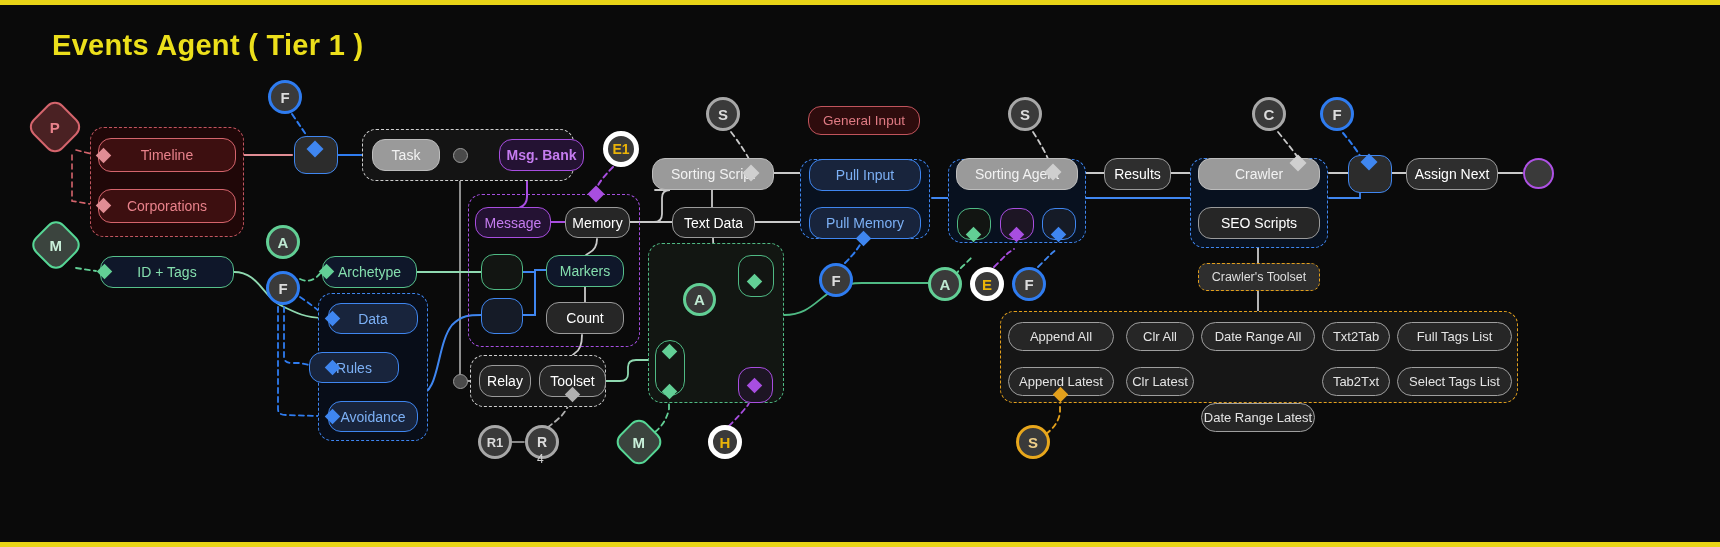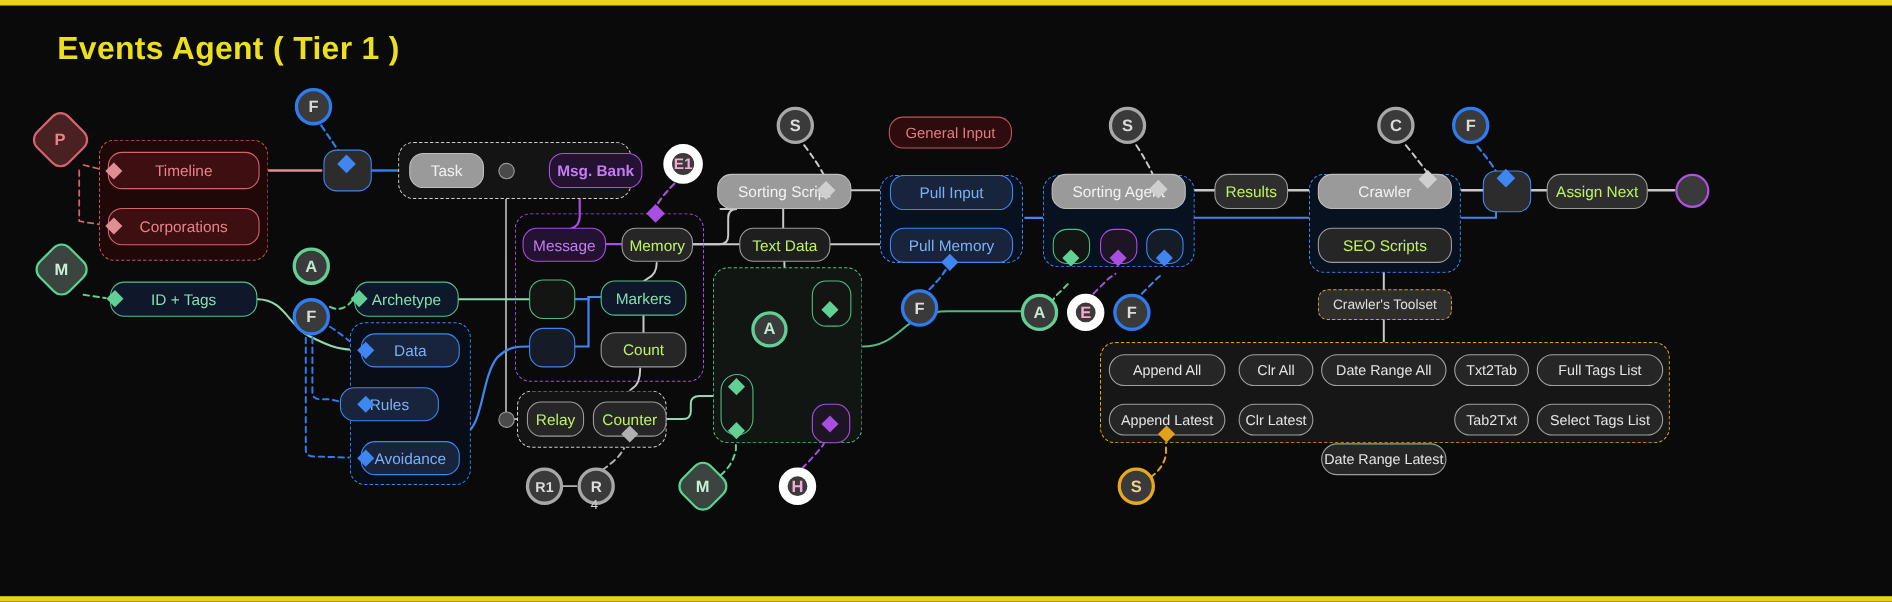--- a/index.html
+++ b/index.html
@@ -22,21 +22,21 @@
   #title{
     left:52px;top:24px;
     font-size:29px;font-weight:bold;color:#ecdf1b;
     letter-spacing:.3px;white-space:nowrap;
   }
 
   
   .pill{
     display:flex;align-items:center;justify-content:center;
     border-radius:13px;border:1.5px solid #8a8a8a;
-    background:#3a3a3a;color:#bef264;
+    background:#3a3a3a;color:#ffffff;
     font-size:14px;white-space:nowrap;
     text-align:center;
   }
   .pill.grey-strong{background:#9a9a9a;color:#f2f2f2;border-color:#bdbdbd;}
   .pill.dark{background:#262626;border-color:#9b9b9b;}
 
   .pill.red{background:#3d0f10;border-color:#d4646c;color:#e8828b;}
   .pill.redflat{background:#2e0c0d;border-color:#c1545c;color:#e07b84;}
   .pill.green{background:#0f172a;border-color:#56c08a;color:#85dfae;}
   .pill.greenblank{background:#121512;border-color:#4fba84;}
@@ -47,21 +47,21 @@
 
   
   .circ{
     border-radius:50%;
     display:flex;align-items:center;justify-content:center;
     font-size:15px;font-weight:600;
   }
   .circ.grey{background:#3a3a3a;border:3px solid #a8a8a8;color:#dcdcdc;}
   .circ.blue{background:#3a3a3a;border:3px solid #2f7cf0;color:#dcdcdc;}
   .circ.green{background:#3a3a3a;border:3px solid #62cf95;color:#bfe9d2;}
-  .circ.purple{background:#3a3a3a;border:8px solid #ffffff;color:#f9a8d4;}
+  .circ.purple{background:#3a3a3a;border:5px solid #ffffff;color:#eab308;}
   .circ.amber{background:#3a3a3a;border:3px solid #e8a71c;color:#f0d08a;}
   .circ.plain-purple{background:#3a3a3a;border:2.5px solid #ae51e4;}
   .circ.tiny{background:#4a4a4a;border:1.5px solid #9a9a9a;}
 
   
   .dia{
     display:flex;align-items:center;justify-content:center;
     font-size:15px;font-weight:600;
     border-radius:11px;
   }
@@ -304,21 +304,21 @@
   </div>
   <div class="abs pill dark" style="left:546px;top:297px;width:78px;height:32px;">
     <span>Count</span>
   </div>
 
   <div class="abs grp white" style="left:470px;top:350px;width:136px;height:52px;"></div>
   <div class="abs pill dark" style="left:479px;top:360px;width:52px;height:32px;">
     <span>Relay</span>
   </div>
   <div class="abs pill dark" style="left:539px;top:360px;width:67px;height:32px;">
-    <span>Counter</span>
+    <span>Toolset</span>
   </div>
   <div class="abs" style="left:567px;top:384px;width:11px;height:11px;background:#b0b0b0;transform:rotate(45deg);"></div>
   <div class="abs circ tiny" style="left:453px;top:369px;width:15px;height:15px;"></div>
 
   <div class="abs circ grey" style="left:478px;top:420px;width:34px;height:34px;font-size:13px;">
     <span>R1</span>
   </div>
   <div class="abs circ grey" style="left:525px;top:420px;width:34px;height:34px;font-size:14px;">
     <span>R</span>
   </div>

